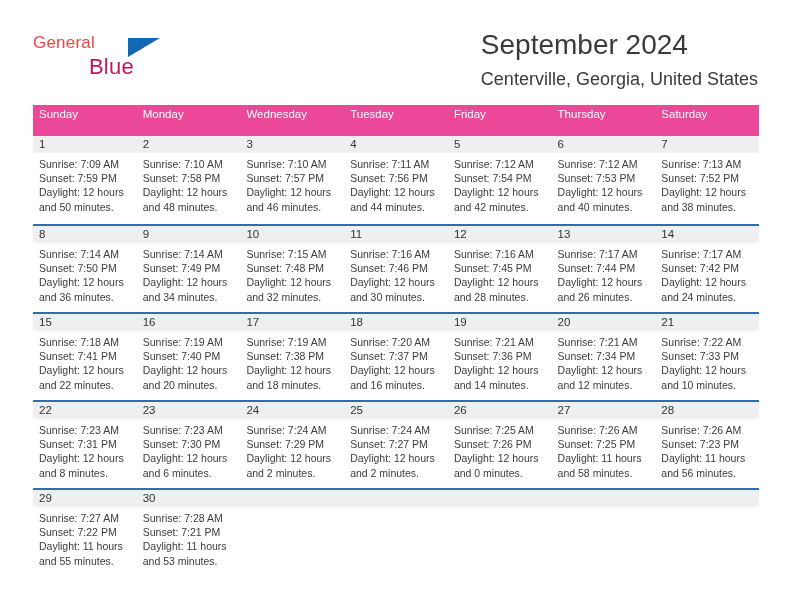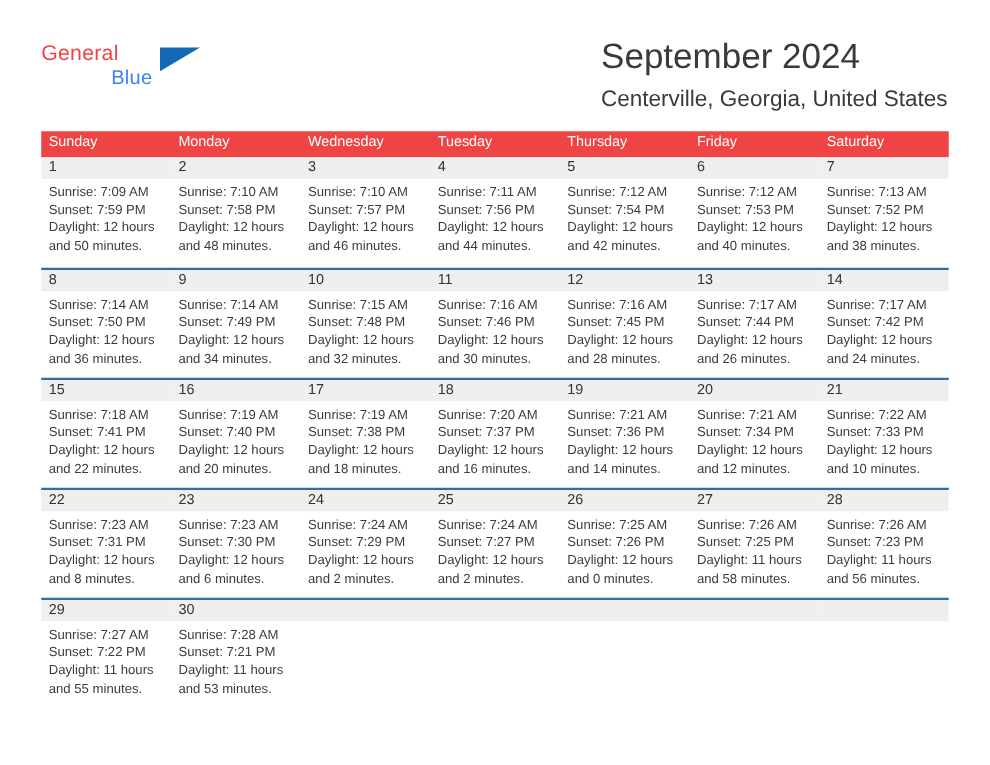--- a/index.html
+++ b/index.html
@@ -43,23 +43,23 @@
     top: 0;
     font-size: 17px;
     letter-spacing: 0.2px;
     color: #ef4444;
     font-family: "Liberation Sans", sans-serif;
   }
   .brand-blue {
     position: absolute;
     left: 56px;
     top: 21px;
-    font-size: 16px;
+    font-size: 22px;
     letter-spacing: 0.2px;
-    color: #3b82f6;
+    color: #be185d;
     font-family: "Liberation Sans", sans-serif;
   }
   .brand-triangle {
     position: absolute;
     left: 95px;
     top: 5px;
     width: 0;
     height: 0;
     border-left: 32px solid #1268b3;
     border-bottom: 19px solid transparent;
@@ -89,22 +89,22 @@
 
   
   .calendar {
     position: absolute;
     left: 33px;
     top: 105px;
     width: 726px;
   }
   .weekday-row {
     display: flex;
-    background: #ef4444;
-    height: 21px;
+    background: #ec4899;
+    height: 31px;
   }
   .weekday {
     flex: 1 1 0;
     font-size: 11.5px;
     color: #ffffff;
     line-height: 19px;
     padding-left: 6px;
     box-sizing: border-box;
     white-space: nowrap;
   }
@@ -164,22 +164,22 @@
 
   </div>
 
   <div class="calendar">
 
     <div class="weekday-row">
       <div class="weekday">Sunday</div>
       <div class="weekday">Monday</div>
       <div class="weekday">Wednesday</div>
       <div class="weekday">Tuesday</div>
+      <div class="weekday">Friday</div>
       <div class="weekday">Thursday</div>
-      <div class="weekday">Friday</div>
       <div class="weekday">Saturday</div>
     </div>
 
     <div class="week first">
       <div class="day-cell">
         <div class="day-number">1</div>
         <div class="day-body">
           <div class="day-line">Sunrise: 7:09 AM</div>
           <div class="day-line">Sunset: 7:59 PM</div>
           <div class="day-line">Daylight: 12 hours</div>

